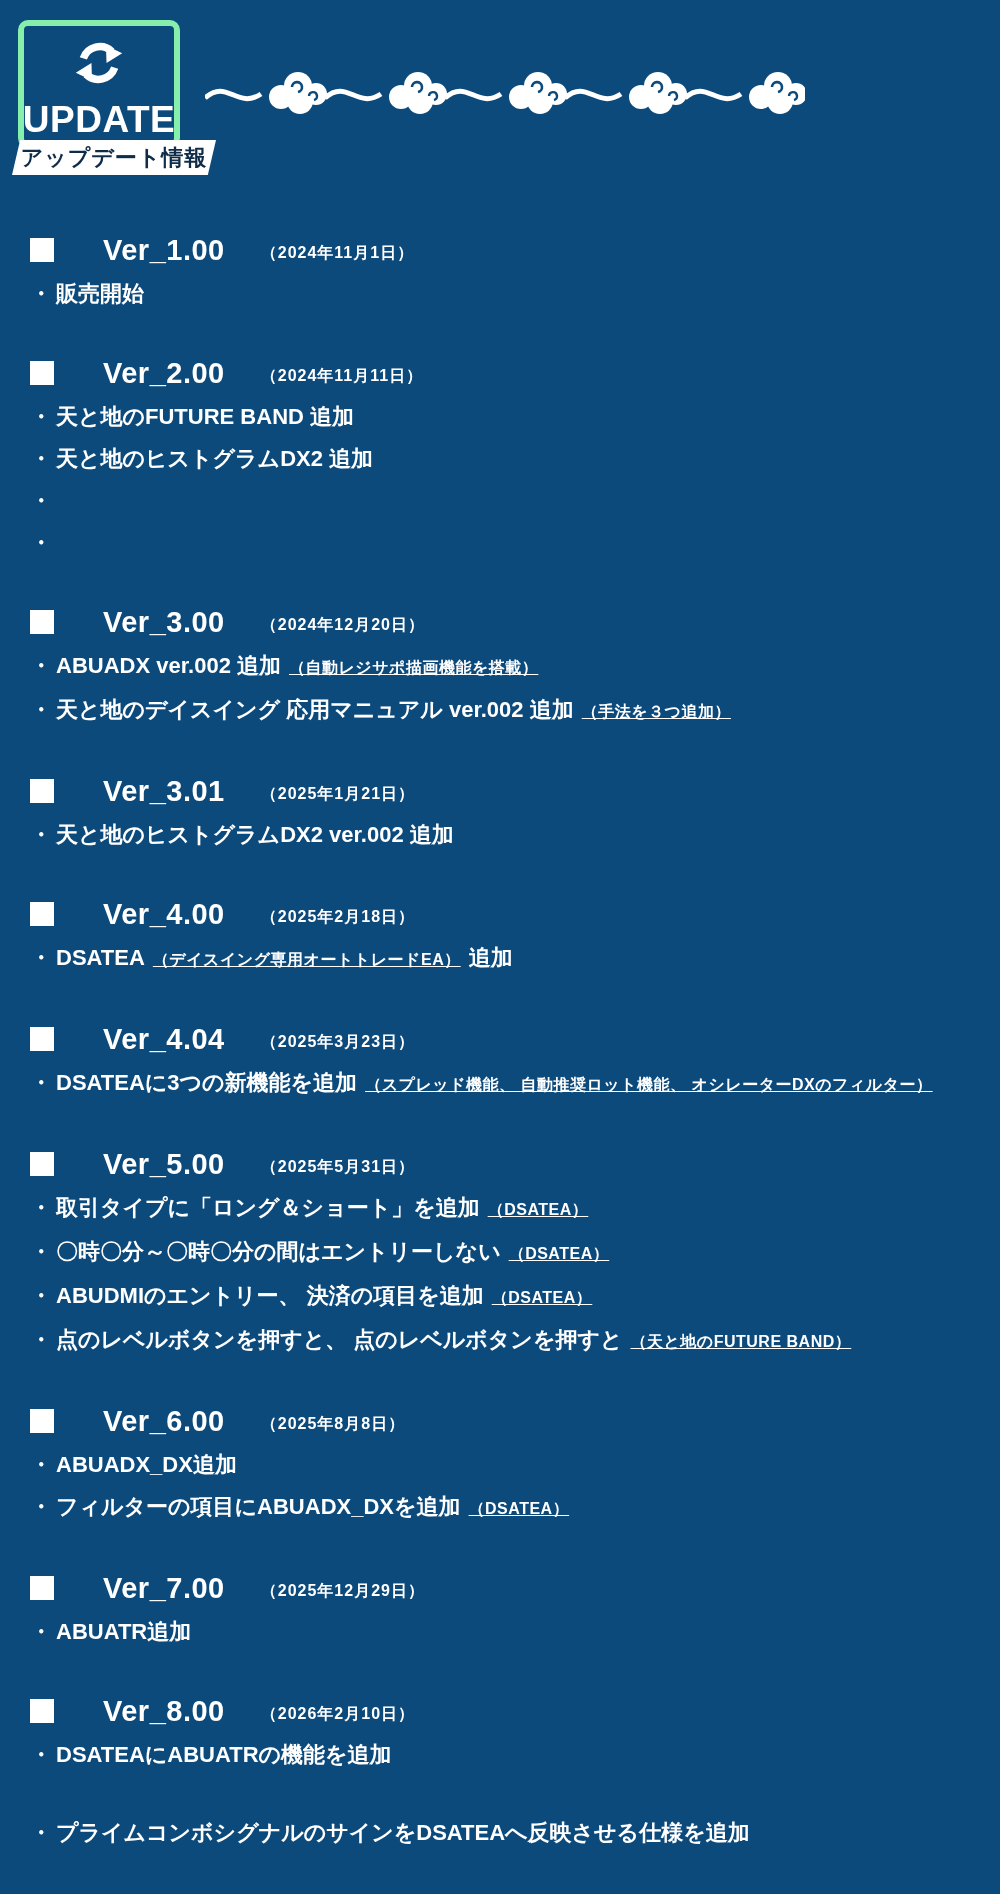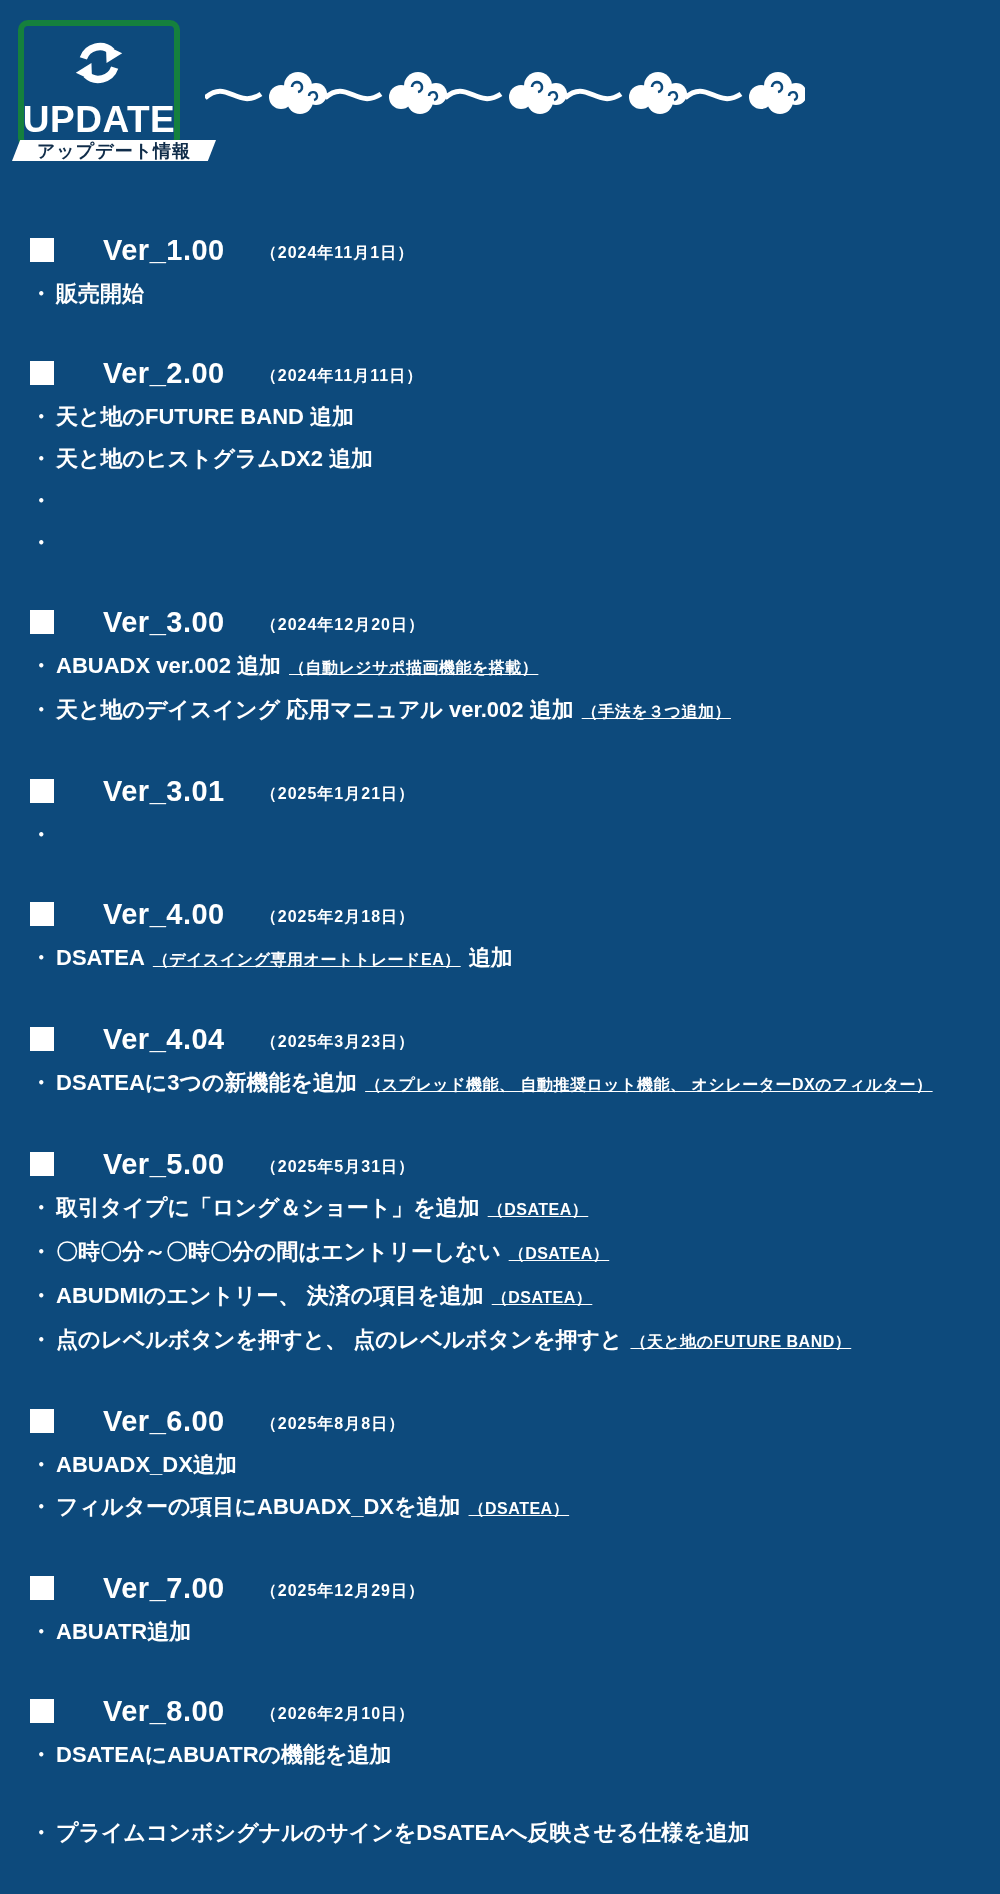--- a/index.html
+++ b/index.html
@@ -6,31 +6,31 @@
   body{
     width:1000px;height:1894px;overflow:hidden;
     background:#0d4a7c;color:#ffffff;
     font-family:"Liberation Sans","DejaVu Sans",sans-serif;
     font-weight:bold;
   }
   
   .hdr{position:relative;height:178px;}
   .logo-box{
     position:absolute;left:18px;top:20px;width:150px;height:104px;
-    border:6px solid #15803d;border-radius:10px;
+    border:6px solid #86efac;border-radius:10px;
     display:flex;flex-direction:column;align-items:center;justify-content:space-between;
     padding:8px 0 4px;
     box-sizing:content-box;
   }
   .logo-text{font-size:37px;line-height:1;letter-spacing:0.5px;}
   .logo-tab{
-    position:absolute;left:12px;top:140px;width:204px;height:21px;
+    position:absolute;left:12px;top:140px;width:204px;height:35px;
     background:#ffffff;color:#0f2c49;
     display:flex;align-items:center;justify-content:center;
-    font-size:18px;letter-spacing:1px;
+    font-size:22px;letter-spacing:1px;
     clip-path:polygon(4% 0,100% 0,96% 100%,0 100%);
   }
   .clouds{position:absolute;left:205px;top:66px;}
   
   main{padding:55px 20px 0 30px;}
   .ver-section{margin:0 0 46px 0;}
   .ver-head{
     margin:0 0 11px 0;font-size:29px;line-height:34px;font-weight:bold;
     display:flex;align-items:center;gap:36px;
   }
@@ -158,20 +158,21 @@
 
   <section class="ver-section">
     <h2 class="ver-head">
       <span class="sq"></span>
       <span class="ver">Ver_3.01</span>
       <span class="vdate">（2025年1月21日）</span>
     </h2>
     <ul class="items">
   <li class="item">
     <span class="bullet">・</span>
+    <span class="txt">天と地のヒストグラムDX2 ver.002 追加</span>
 
   </li>
 </ul>
   </section>
 
   <section class="ver-section">
     <h2 class="ver-head">
       <span class="sq"></span>
       <span class="ver">Ver_4.00</span>
       <span class="vdate">（2025年2月18日）</span>

